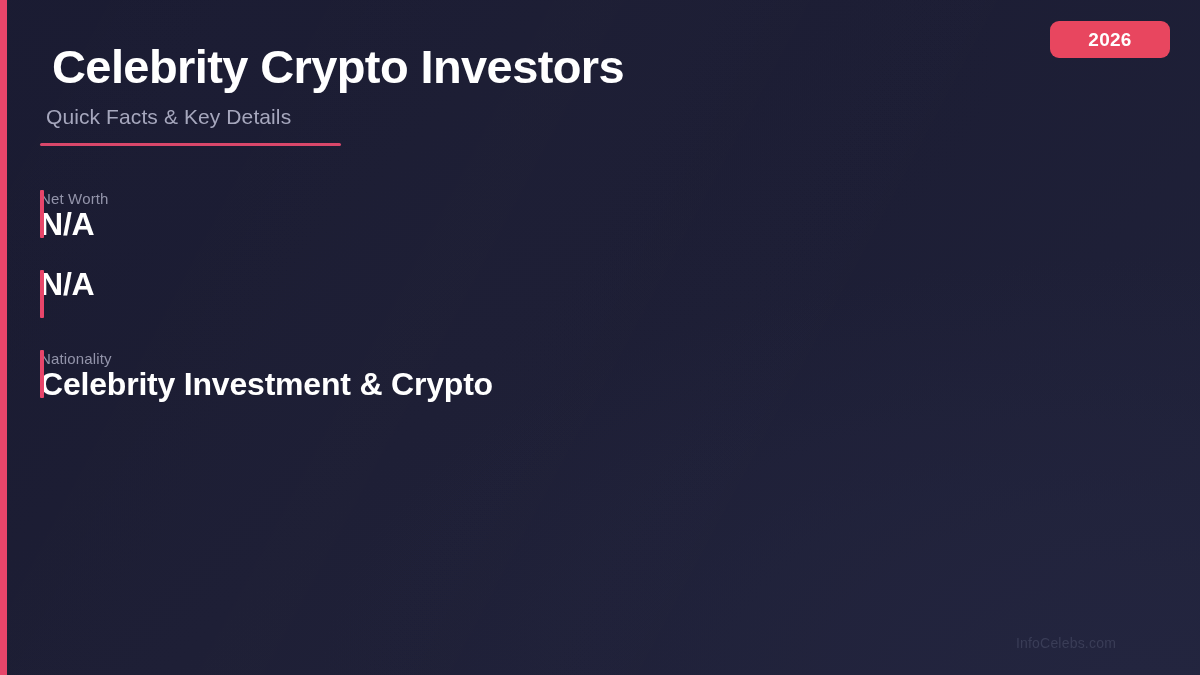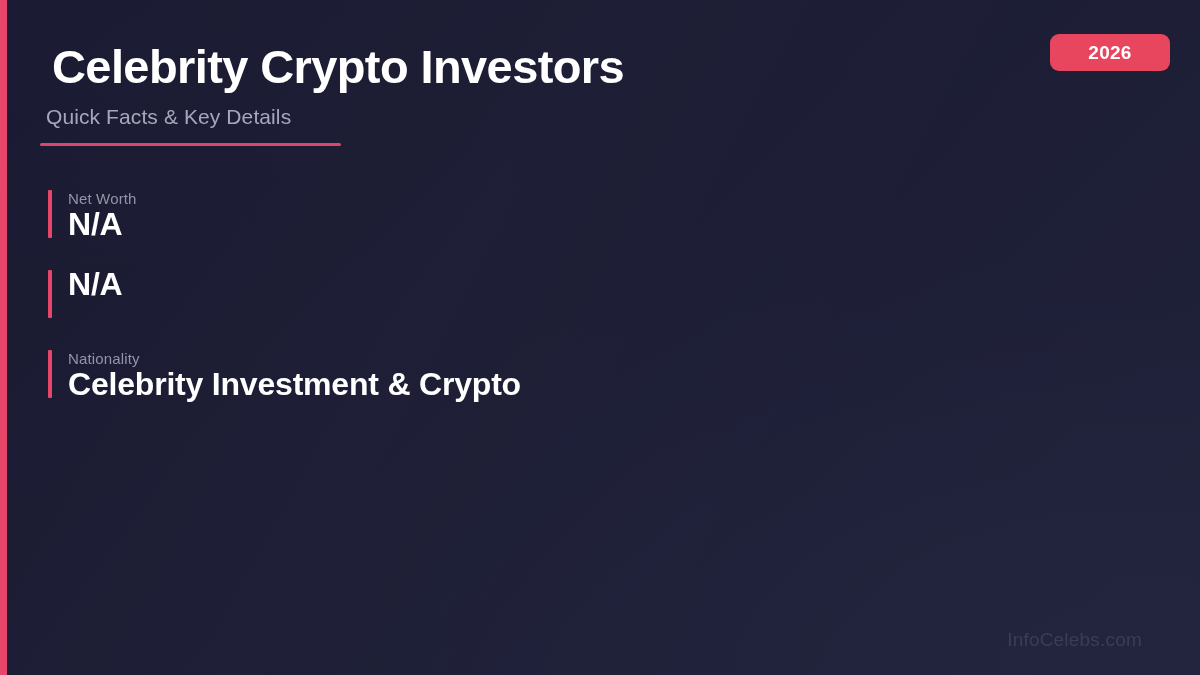--- a/index.html
+++ b/index.html
@@ -41,21 +41,21 @@
     left: 0;
     top: 0;
     width: 7px;
     height: 100%;
     background: #e8456a;
   }
 
   .year-badge {
     position: absolute;
     right: 30px;
-    top: 34px;
+    top: 21px;
     min-width: 120px;
     height: 37px;
     border-radius: 9px;
     background: #e8465f;
     color: #ffffff;
     font-size: 19px;
     font-weight: bold;
     letter-spacing: 0.3px;
     display: flex;
     align-items: center;
@@ -103,23 +103,21 @@
     position: absolute;
     left: 40px;
     top: 190px;
     width: 900px;
   }
 
   .fact {
     position: relative;
     height: 48px;
     margin-bottom: 32px;
-    padding-left: 20px;
     box-sizing: border-box;
-    margin-left: 8px;
   }
   .fact:last-child { margin-bottom: 0; }
 
   .fact-accent {
     position: absolute;
     left: 0;
     top: 0;
     width: 4px;
     height: 48px;
     background: #e8456a;
@@ -140,24 +138,24 @@
     color: #ffffff;
     font-size: 32px;
     font-weight: bold;
     line-height: 29px;
     letter-spacing: -0.2px;
     margin-top: 2px;
   }
 
   .watermark {
     position: absolute;
-    right: 58px;
+    right: 84px;
     bottom: 24px;
     color: #3a3d57;
-    font-size: 19px;
+    font-size: 14px;
     font-weight: normal;
     letter-spacing: 0.2px;
   }
 </style>
 </head>
 <body>
 
 <div class="card">
 
   <div class="sheen"></div>

